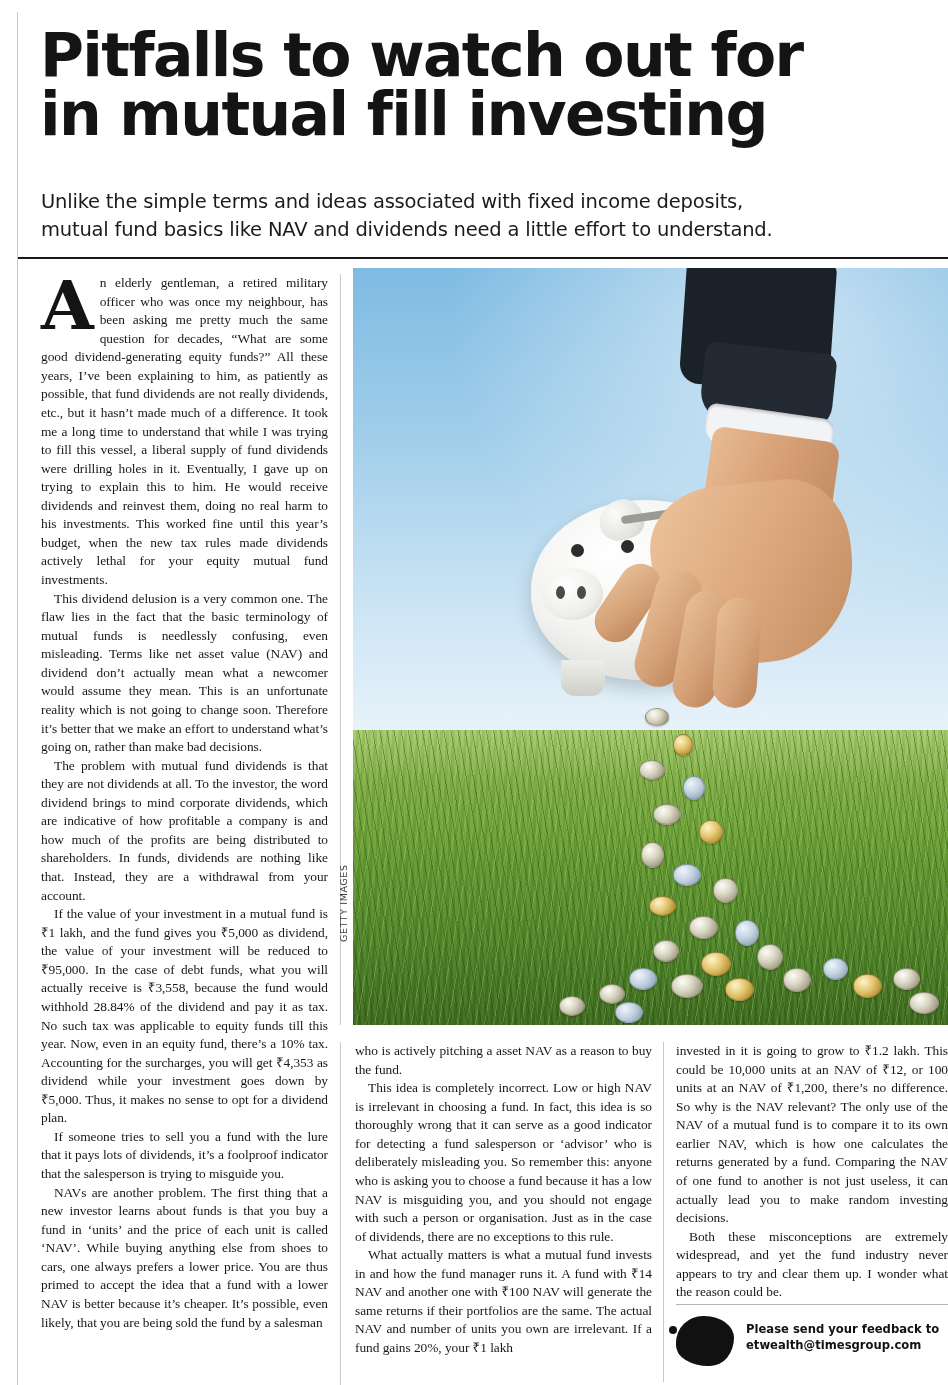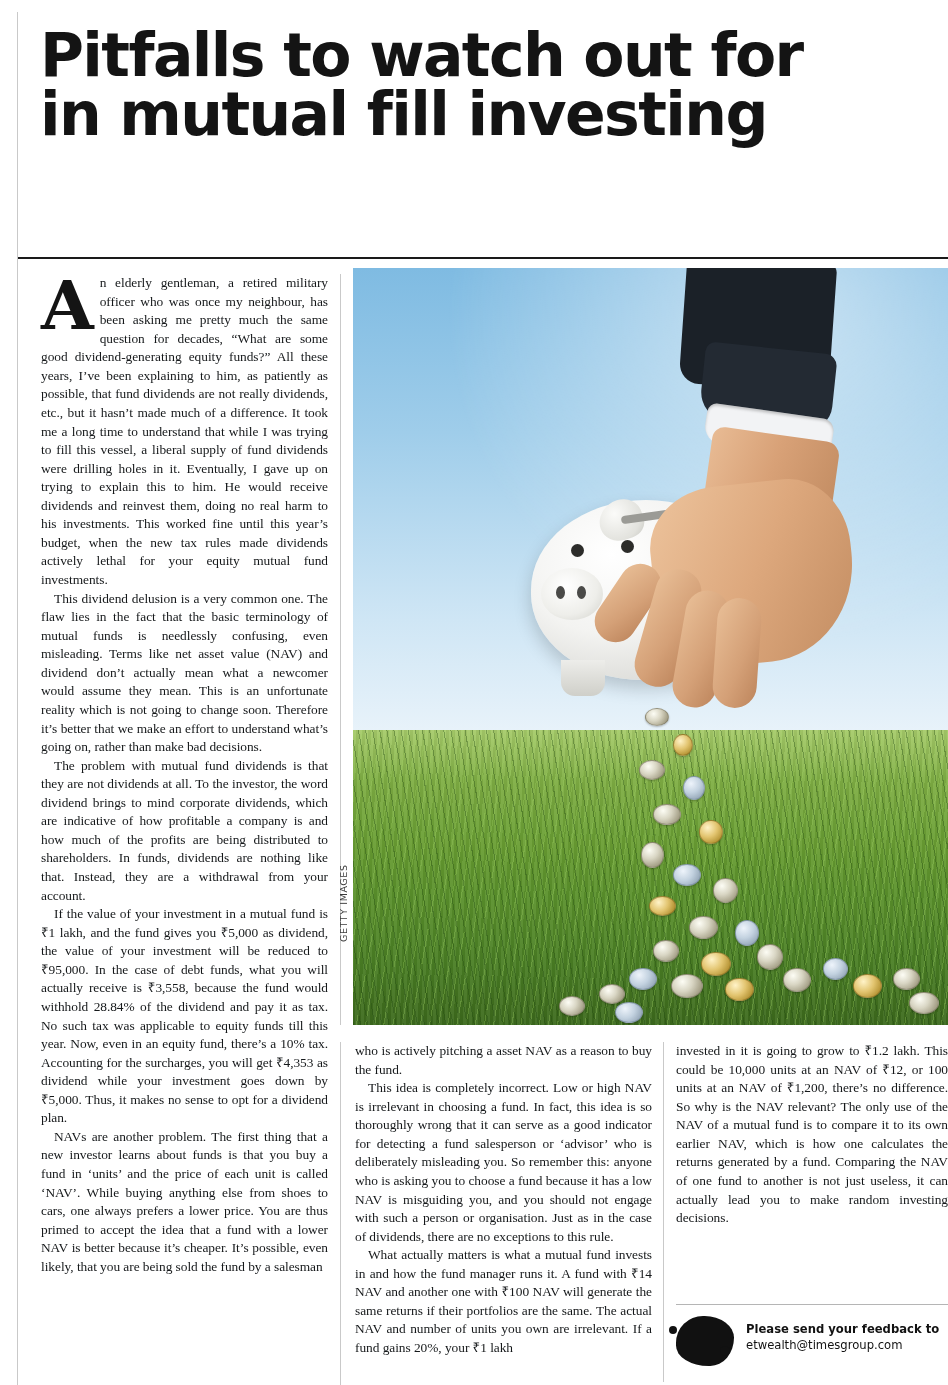--- a/index.html
+++ b/index.html
@@ -323,34 +323,38 @@
     position: absolute;
     left: 70px;
     top: 10px;
     width: 200px;
     font-family: "DejaVu Sans", sans-serif;
     font-size: 11.6px;
     line-height: 1.35;
     color: #121212;
     font-weight: bold;
   }
-  .feedback-text .mail { font-weight: normal; }
+  .feedback-text .mail { font-weight: bold; }
 </style>
 </head>
 <body>
 
 <div class="page">
 
   <div class="left-rule"></div>
 
   <div class="headline">
     <span>Pitfalls to watch out for</span>
     <span class="l2">in mutual fill investing</span>
   </div>
 
+  <div class="standfirst">
+    <span>Unlike the simple terms and ideas associated with fixed income deposits,</span><br>
+    <span>mutual fund basics like NAV and dividends need a little effort to understand.</span>
+  </div>
 
   <div class="rule-top"></div>
 
   <div class="vrule vrule-a"></div>
   <div class="vrule vrule-c"></div>
   <div class="vrule vrule-b"></div>
 
   <div class="photo">
     <div class="sky-haze"></div>
     <div class="grass">
@@ -408,31 +412,33 @@
     <div class="coin" style="left:556px; top:724px; width:28px; height:20px;"></div>
   </div>
 
   <div class="credit">GETTY IMAGES</div>
 
   <div class="col col1">
     <p class="first"><span class="dropcap">A</span><span>n elderly gentleman, a retired military officer who was once my neighbour, has been asking me pretty much the same question for decades, “What are some good dividend-generating equity funds?” All these years, I’ve been explaining to him, as patiently as possible, that fund dividends are not really dividends, etc., but it hasn’t made much of a difference. It took me a long time to understand that while I was trying to fill this vessel, a liberal supply of fund dividends were drilling holes in it. Eventually, I gave up on trying to explain this to him. He would receive dividends and reinvest them, doing no real harm to his investments. This worked fine until this year’s budget, when the new tax rules made dividends actively lethal for your equity mutual fund investments.</span></p>
     <p>This dividend delusion is a very common one. The flaw lies in the fact that the basic terminology of mutual funds is needlessly confusing, even misleading. Terms like net asset value (NAV) and dividend don’t actually mean what a newcomer would assume they mean. This is an unfortunate reality which is not going to change soon. Therefore it’s better that we make an effort to understand what’s going on, rather than make bad decisions.</p>
     <p>The problem with mutual fund dividends is that they are not dividends at all. To the investor, the word dividend brings to mind corporate dividends, which are indicative of how profitable a company is and how much of the profits are being distributed to shareholders. In funds, dividends are nothing like that. Instead, they are a withdrawal from your account.</p>
     <p>If the value of your investment in a mutual fund is ₹1 lakh, and the fund gives you ₹5,000 as dividend, the value of your investment will be reduced to ₹95,000. In the case of debt funds, what you will actually receive is ₹3,558, because the fund would withhold 28.84% of the dividend and pay it as tax. No such tax was applicable to equity funds till this year. Now, even in an equity fund, there’s a 10% tax. Accounting for the surcharges, you will get ₹4,353 as dividend while your investment goes down by ₹5,000. Thus, it makes no sense to opt for a dividend plan.</p>
+    <p>If someone tries to sell you a fund with the lure that it pays lots of dividends, it’s a foolproof indicator that the salesperson is trying to misguide you.</p>
     <p>NAVs are another problem. The first thing that a new investor learns about funds is that you buy a fund in ‘units’ and the price of each unit is called ‘NAV’. While buying anything else from shoes to cars, one always prefers a lower price. You are thus primed to accept the idea that a fund with a lower NAV is better because it’s cheaper. It’s possible, even likely, that you are being sold the fund by a salesman</p>
   </div>
 
   <div class="col col2">
     <p class="first">who is actively pitching a asset NAV as a reason to buy the fund.</p>
     <p>This idea is completely incorrect. Low or high NAV is irrelevant in choosing a fund. In fact, this idea is so thoroughly wrong that it can serve as a good indicator for detecting a fund salesperson or ‘advisor’ who is deliberately misleading you. So remember this: anyone who is asking you to choose a fund because it has a low NAV is misguiding you, and you should not engage with such a person or organisation. Just as in the case of dividends, there are no exceptions to this rule.</p>
     <p>What actually matters is what a mutual fund invests in and how the fund manager runs it. A fund with ₹14 NAV and another one with ₹100 NAV will generate the same returns if their portfolios are the same. The actual NAV and number of units you own are irrelevant. If a fund gains 20%, your ₹1 lakh</p>
   </div>
 
   <div class="col col3">
     <p class="first">invested in it is going to grow to ₹1.2 lakh. This could be 10,000 units at an NAV of ₹12, or 100 units at an NAV of ₹1,200, there’s no difference. So why is the NAV relevant? The only use of the NAV of a mutual fund is to compare it to its own earlier NAV, which is how one calculates the returns generated by a fund. Comparing the NAV of one fund to another is not just useless, it can actually lead you to make random investing decisions.</p>
+    <p>Both these misconceptions are extremely widespread, and yet the fund industry never appears to try and clear them up. I wonder what the reason could be.</p>
   </div>
 
   <div class="feedback-rule"></div>
   <div class="feedback">
     <div class="blot"></div>
     <div class="feedback-text">
       <span>Please send your feedback to</span><br>
       <span class="mail">etwealth@timesgroup.com</span>
     </div>
   </div>

